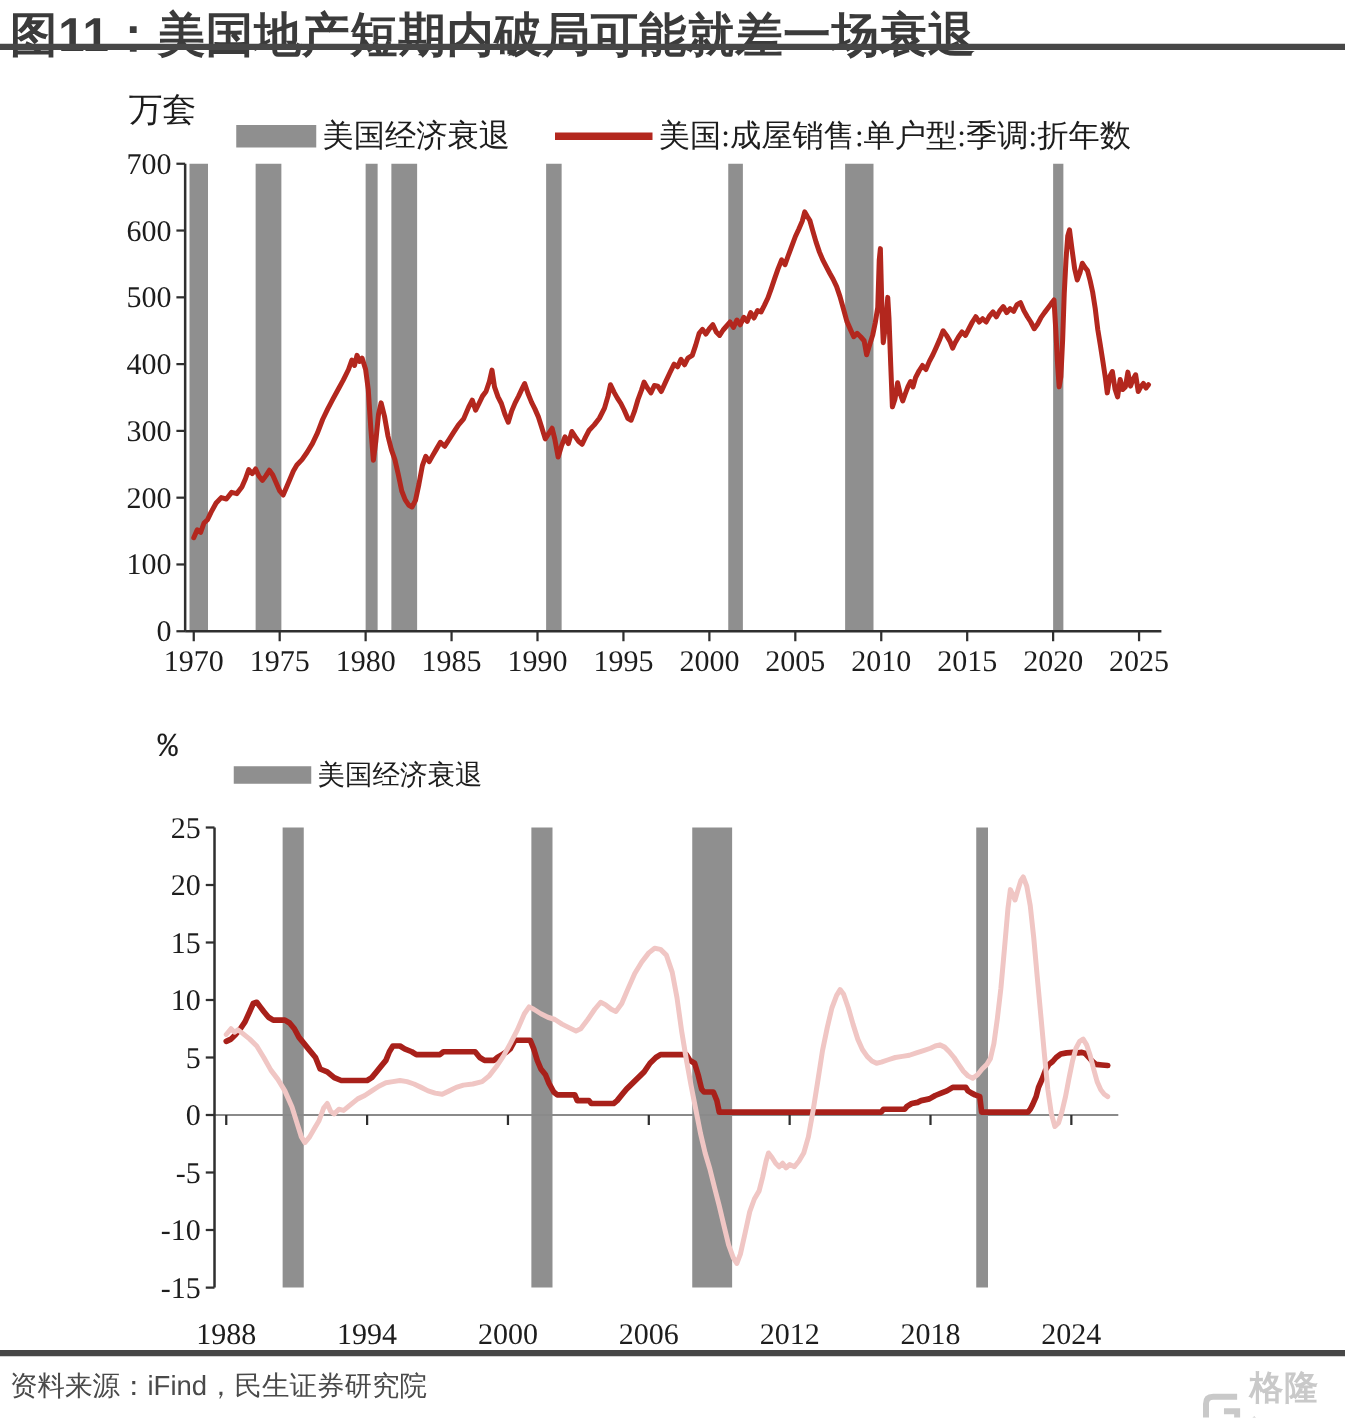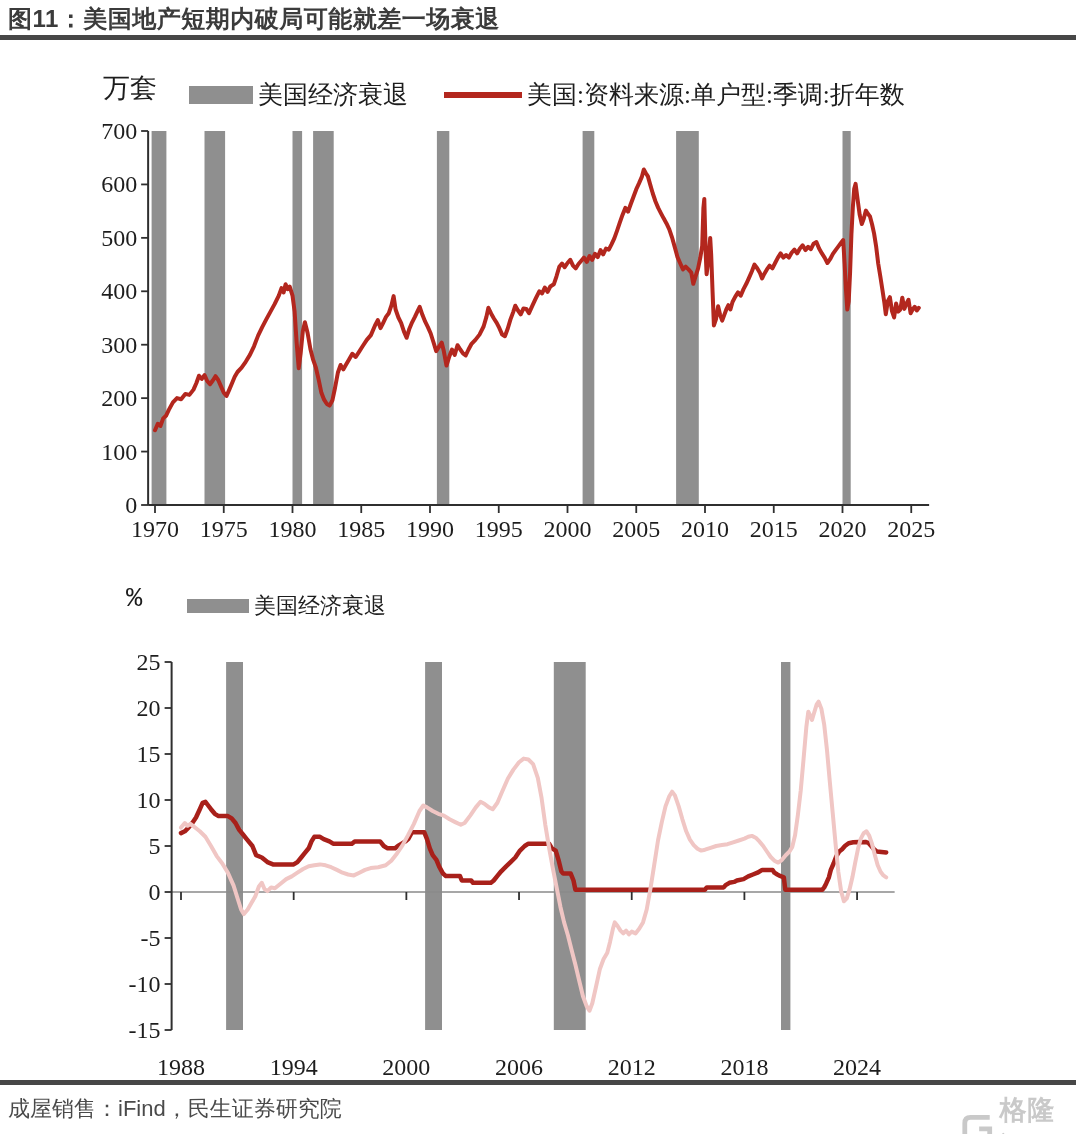--- a/index.html
+++ b/index.html
@@ -1,29 +1,29 @@
 <!DOCTYPE html>
 <html><head>
 <meta charset="utf-8">
 <style>
   html,body{margin:0;padding:0;}
   body{width:1080px;height:1134px;position:relative;background:#ffffff;overflow:hidden;
        font-family:"Liberation Sans",sans-serif;}
   .abs{position:absolute;}
-  #page-title{left:8px;top:3px;font-size:24px;font-weight:bold;color:#3b3b3b;letter-spacing:0.5px;}
+  #page-title{left:8px;top:3px;font-size:38px;font-weight:bold;color:#3b3b3b;letter-spacing:0.5px;}
   .rule{left:0;width:1076px;height:5px;background:#474747;}
   #title-rule{top:35px;}
   #footer-rule{top:1080px;}
   .unit-label{font-family:Liberation Mono, monospace;color:#1d1d1d;}
   #unit-top{left:103px;top:70px;font-size:27px;}
   #unit-bottom{left:126px;top:584px;font-size:27px;}
   .legend{display:flex;align-items:center;column-gap:36px;}
   #legend-0{left:189px;top:78px;}
   #legend-1{left:187px;top:591px;}
-  .legend-item{display:flex;align-items:center;column-gap:5px;}
+  .legend-item{display:flex;align-items:center;column-gap:5px;margin-top:14px;}
   .legend-label{font-family:"Liberation Serif","DejaVu Serif",serif;color:#1d1d1d;white-space:nowrap;}
   #legend-0 .legend-label{font-size:25px;}
   #legend-1 .legend-label{font-size:22px;}
   #legend-0 .sw-bar{width:64px;height:18px;}
   #legend-1 .sw-bar{width:62px;height:14px;}
   #legend-0 .sw-line{width:78px;height:6px;}
   #legend-1 .sw-line{width:57px;height:5px;}
   svg.chart{left:0;overflow:visible;}
   #chart-0{top:110px;}
   #chart-1{top:645px;}
@@ -38,21 +38,21 @@
 <div class="abs rule" id="title-rule"></div>
 
 <div class="abs unit-label" id="unit-top">万套</div>
 <div class="abs legend" id="legend-0">
     <div class="legend-item">
       <span class="sw-bar" style="background: rgb(143, 143, 143);"></span>
       <span class="legend-label">美国经济衰退</span>
     </div>
     <div class="legend-item">
       <span class="sw-line" style="background: rgb(179, 39, 30);"></span>
-      <span class="legend-label">美国:资料来源:单户型:季调:折年数</span>
+      <span class="legend-label">美国:成屋销售:单户型:季调:折年数</span>
     </div>
   </div>
 <svg class="abs chart" id="chart-0" width="1000" height="450">
     <rect x="151.6" y="20.999799999999993" width="14.8" height="374.0" fill="#8f8f8f"></rect>
     <rect x="204.5" y="20.999799999999993" width="20.6" height="374.0" fill="#8f8f8f"></rect>
     <rect x="292.5" y="20.999799999999993" width="9.6" height="374.0" fill="#8f8f8f"></rect>
     <rect x="313.1" y="20.999799999999993" width="20.6" height="374.0" fill="#8f8f8f"></rect>
     <rect x="436.9" y="20.999799999999993" width="12.4" height="374.0" fill="#8f8f8f"></rect>
     <rect x="582.6" y="20.999799999999993" width="11.7" height="374.0" fill="#8f8f8f"></rect>
     <rect x="676.1" y="20.999799999999993" width="22.7" height="374.0" fill="#8f8f8f"></rect>
@@ -146,19 +146,19 @@
     <text x="631.72" y="430" text-anchor="middle" fill="#1d1d1d" font-size="24" font-family="&quot;Liberation Serif&quot;,&quot;DejaVu Serif&quot;,serif">2012</text>
     <line x1="744.4000000000001" y1="247" x2="744.4000000000001" y2="255" stroke="#2f2f2f" stroke-width="1.8"></line>
     <text x="744.4000000000001" y="430" text-anchor="middle" fill="#1d1d1d" font-size="24" font-family="&quot;Liberation Serif&quot;,&quot;DejaVu Serif&quot;,serif">2018</text>
     <line x1="857.08" y1="247" x2="857.08" y2="255" stroke="#2f2f2f" stroke-width="1.8"></line>
     <text x="857.08" y="430" text-anchor="middle" fill="#1d1d1d" font-size="24" font-family="&quot;Liberation Serif&quot;,&quot;DejaVu Serif&quot;,serif">2024</text>
     <polyline points="181.0,188.1 184.8,186.3 188.5,182.6 192.3,178.0 196.0,172.5 199.8,164.2 202.6,157.8 205.4,156.8 208.2,160.5 211.0,164.2 214.8,168.8 218.6,171.1 227.9,171.1 231.7,173.4 235.5,178.0 239.2,184.9 243.0,189.5 246.7,194.1 252.4,201.0 256.1,210.2 261.8,212.5 267.4,217.1 273.0,219.4 293.7,219.4 297.4,217.1 301.2,212.5 304.9,207.9 308.7,203.3 311.5,196.4 314.3,191.8 320.0,191.8 323.7,194.1 329.4,196.4 333.1,198.7 351.9,198.7 354.7,196.4 380.1,196.4 383.8,201.0 387.6,203.3 395.1,203.3 397.9,201.0 401.7,198.7 405.4,196.4 408.2,194.1 412.0,187.2 424.2,187.2 427.0,194.1 429.8,203.3 432.7,210.2 436.4,214.8 439.2,221.7 443.0,228.6 445.8,230.9 459.9,230.9 461.8,235.5 471.2,235.5 473.0,237.8 490.9,237.8 493.7,235.5 497.4,230.9 501.2,226.3 505.9,221.7 510.6,217.1 515.3,212.5 520.0,205.6 524.7,201.0 528.4,198.7 549.1,198.7 551.9,203.3 555.7,205.6 558.5,214.8 561.3,226.3 563.2,228.6 570.7,228.6 573.5,235.5 575.4,244.7 705.0,244.7 706.8,242.4 723.7,242.4 725.6,240.1 729.4,237.8 734.1,236.9 736.9,235.5 743.5,234.1 748.2,231.4 752.9,229.5 757.5,227.7 762.2,224.9 772.6,224.9 774.4,227.7 777.3,229.5 780.1,230.9 783.8,232.3 785.3,244.7 822.3,244.7 824.2,242.4 826.1,238.7 828.9,232.3 830.8,224.9 833.6,218.5 836.4,211.1 839.2,206.5 842.1,204.2 844.9,201.0 848.6,198.2 853.3,197.3 859.0,196.9 862.7,197.3 865.5,196.9 868.3,197.8 871.2,201.0 874.0,204.2 876.8,206.5 881.5,207.0 886.2,207.4" fill="none" stroke="#a8201a" stroke-width="4.5" stroke-linejoin="round" stroke-linecap="round"></polyline>
     <polyline points="181.0,182.6 184.8,178.0 187.6,180.8 190.4,178.9 194.1,181.7 199.8,186.3 205.4,191.8 211.0,201.0 216.7,211.1 222.3,218.5 227.9,227.7 233.6,240.6 237.3,252.5 241.1,264.5 243.9,269.1 247.7,264.5 251.4,258.0 255.2,251.6 258.9,241.5 261.8,237.8 264.6,244.2 267.4,246.1 271.1,242.4 274.9,243.3 280.5,238.7 286.2,234.1 291.8,231.4 297.4,227.7 303.1,224.0 308.7,221.2 314.3,220.3 320.0,219.4 325.6,220.3 331.2,222.2 336.9,224.9 342.5,227.7 348.1,229.5 353.8,230.4 359.4,227.7 365.0,224.9 370.7,223.1 378.2,222.2 385.7,220.3 391.3,215.7 397.0,208.4 402.6,200.1 408.2,190.0 413.9,178.9 419.5,166.0 423.3,160.5 427.0,162.4 432.7,166.0 438.3,168.8 443.9,170.6 449.6,174.3 455.2,177.1 460.8,179.8 464.6,178.0 470.2,170.6 475.8,162.4 480.5,156.8 484.3,158.7 489.0,162.4 492.7,164.2 497.4,157.8 502.1,146.7 507.8,133.8 513.4,124.6 519.0,117.3 523.7,113.6 528.4,114.5 533.1,119.1 537.8,132.9 541.6,153.2 545.3,179.8 549.1,202.8 552.8,223.1 556.6,242.4 560.4,261.7 564.1,277.4 567.9,290.2 571.6,305.0 575.4,319.7 579.1,335.3 582.9,351.0 586.6,361.1 589.5,365.7 592.3,358.3 596.0,341.8 599.8,324.3 603.5,314.2 607.3,307.7 610.1,296.7 612.9,283.8 614.8,277.4 617.6,281.0 620.5,285.6 623.3,288.4 626.1,285.6 628.9,289.3 631.7,286.6 635.5,288.4 639.2,283.8 643.0,277.4 646.7,264.5 650.5,243.3 654.3,219.4 658.0,195.5 661.8,177.1 665.5,161.4 669.3,151.3 672.1,146.7 674.9,150.4 678.7,161.4 682.4,174.3 686.2,186.3 689.9,194.6 693.7,200.1 697.5,203.8 701.2,205.6 705.0,204.7 710.6,202.8 716.2,201.0 721.9,200.1 727.5,199.2 733.1,197.3 738.8,195.5 744.4,193.6 748.2,191.8 751.9,190.9 755.7,192.7 759.4,196.4 763.2,201.0 766.9,206.5 770.7,212.0 774.4,215.7 778.2,217.6 782.0,214.8 785.7,210.2 789.5,206.5 792.3,201.9 795.1,190.0 797.9,169.7 800.7,145.8 803.6,113.6 806.4,81.4 808.3,66.7 810.1,70.4 812.0,75.0 813.9,68.5 816.7,59.3 818.6,56.6 821.4,63.9 824.2,79.6 827.0,105.3 829.8,136.6 832.7,167.9 835.5,198.2 838.3,226.8 841.1,246.1 843.9,256.2 846.8,253.4 849.6,244.2 852.4,232.3 855.2,217.6 858.0,203.8 860.8,193.6 863.7,188.1 866.5,186.3 869.3,190.9 872.1,199.2 874.9,210.2 877.7,220.3 880.6,226.8 883.4,230.4 886.2,232.3" fill="none" stroke="#f0c6c4" stroke-width="4" stroke-linejoin="round" stroke-linecap="round"></polyline>
   </svg>
 
 <div class="abs rule" id="footer-rule"></div>
-<div class="abs" id="source-line">成屋销售：iFind，民生证券研究院</div>
+<div class="abs" id="source-line">资料来源：iFind，民生证券研究院</div>
 <div class="abs" id="logo">
   <svg width="36" height="36" viewBox="0 0 36 36">
     <path d="M 31 7 H 11 Q 5 7 5 13 V 24 Q 5 30 11 30 H 25 Q 31 30 31 24 V 19 H 20" fill="none" stroke="#c9c9c9" stroke-width="5"></path>
   </svg>
   <span id="logo-text">格隆汇</span>
 </div>
 
 </body></html>

